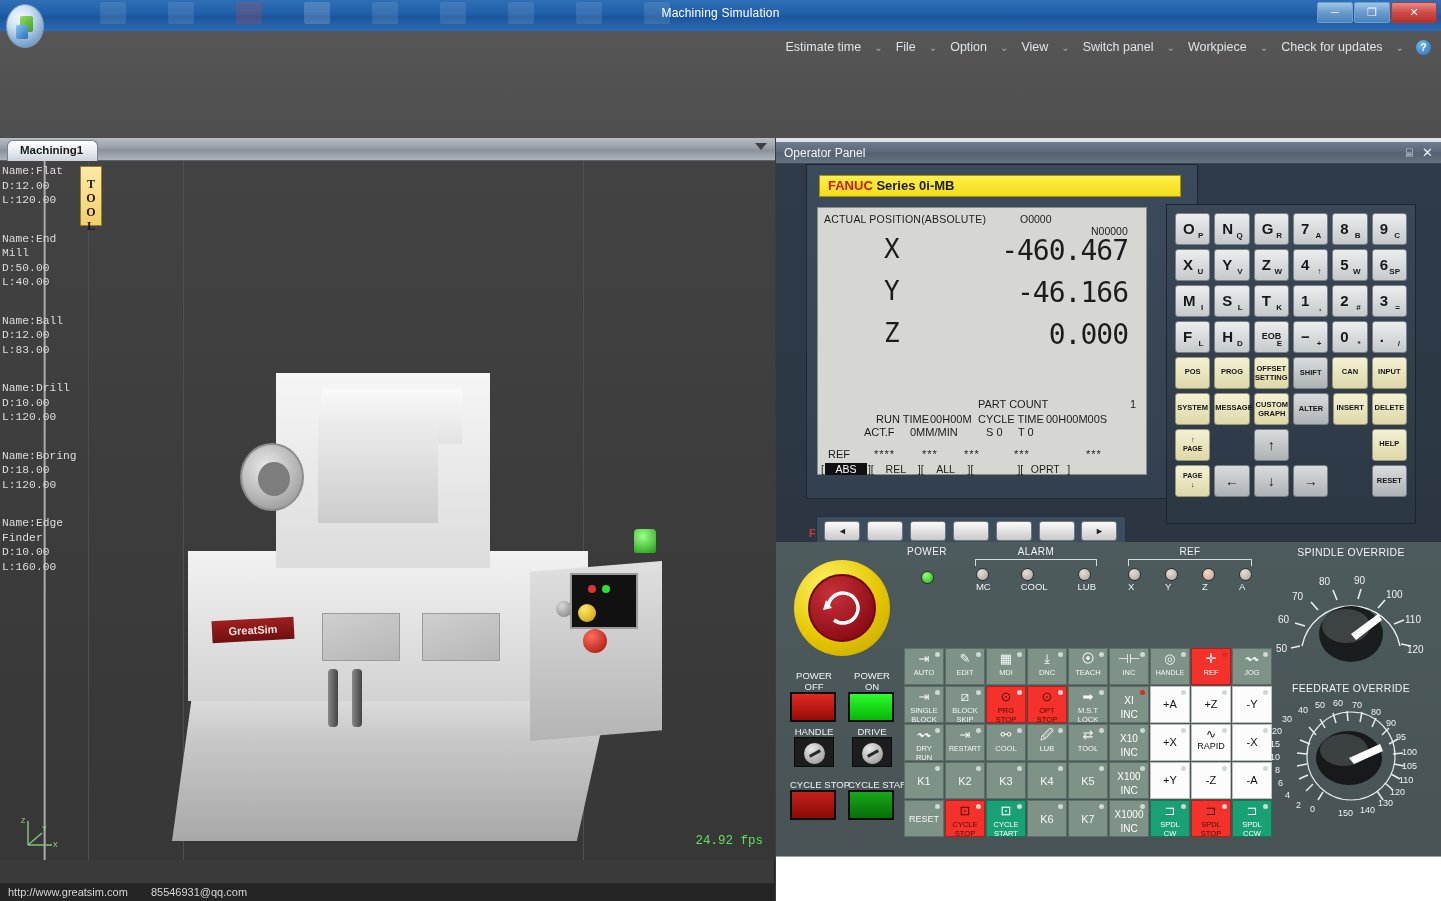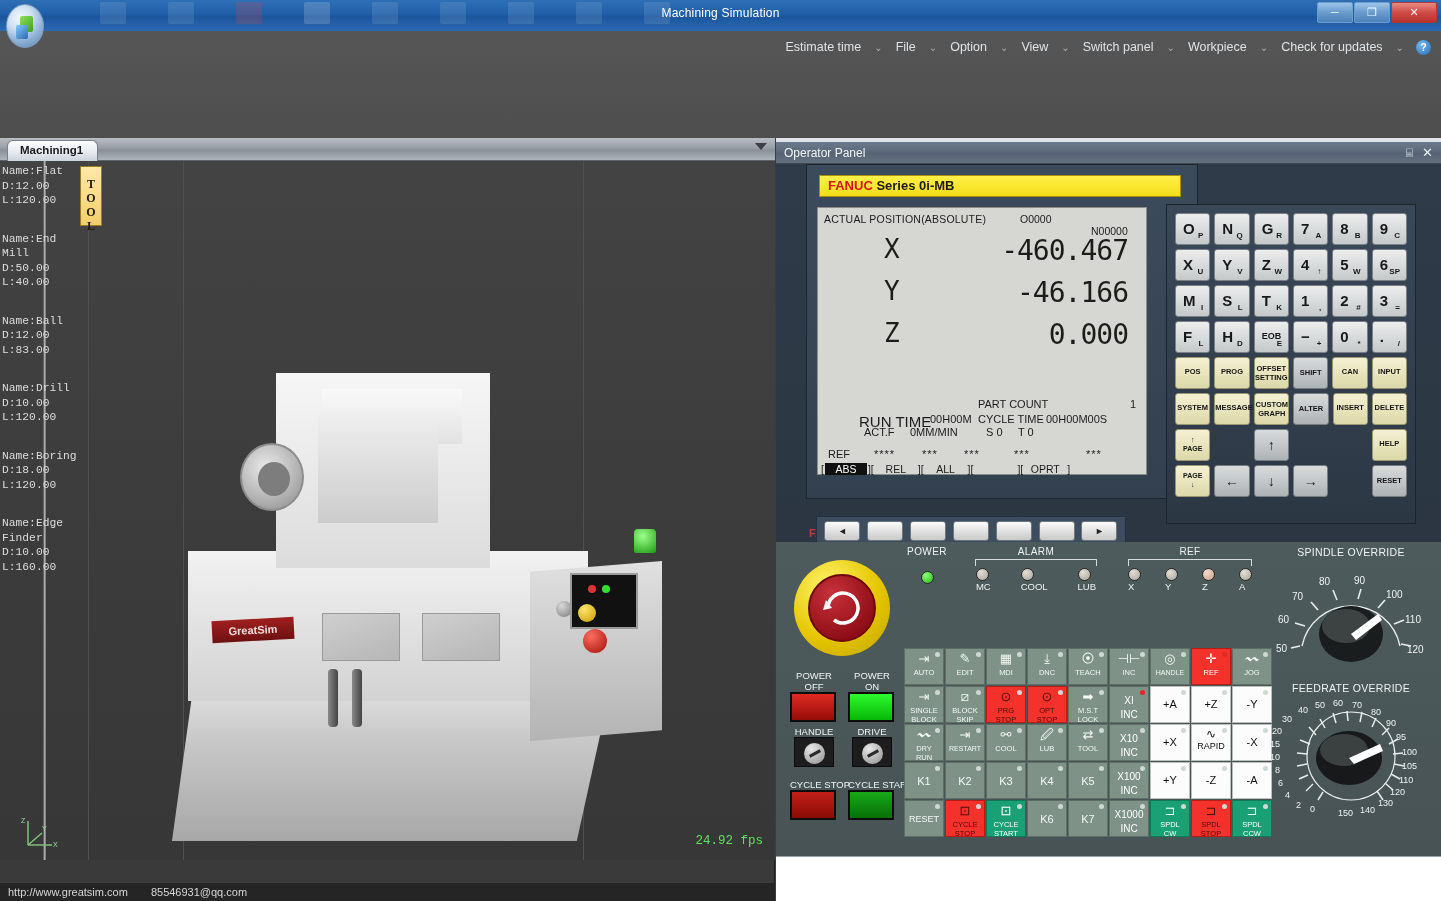--- a/index.html
+++ b/index.html
@@ -219,21 +219,21 @@
     font-family:"Liberation Sans", sans-serif; color:#1c1c1c;
   }
   #cnc-hdr{ position:absolute; left:6px; top:5px; font-size:10.5px; letter-spacing:.2px;}
   #cnc-o{ position:absolute; left:202px; top:5px; font-size:10.5px;}
   #cnc-n{ position:absolute; left:273px; top:5px; font-size:10.5px;margin-top:12px;}
   .axrow{ position:absolute; width:318px; height:40px; }
   .axlab{ position:absolute; left:66px; font-family:"DejaVu Sans Mono", monospace; font-size:26px;}
   .axval{ position:absolute; right:8px; font-family:"DejaVu Sans Mono", monospace; font-size:28px; letter-spacing:-1px;}
   #cnc-partcount-l{position:absolute; left:160px; top:190px; font-size:11px;}
   #cnc-partcount-v{position:absolute; right:10px; top:190px; font-size:11px;}
-  #cnc-runtime{position:absolute; left:41px; top:205px; font-size:15px;}
+  #cnc-runtime{position:absolute; left:58px; top:205px; font-size:11px;}
   #cnc-runtimev{position:absolute; left:112px; top:205px; font-size:11px;}
   #cnc-cycletime{position:absolute; left:160px; top:205px; font-size:11px;}
   #cnc-cycletimev{position:absolute; left:228px; top:205px; font-size:11px;}
   #cnc-actf{position:absolute; left:46px; top:218px; font-size:11px;}
   #cnc-actfv{position:absolute; left:92px; top:218px; font-size:11px;}
   #cnc-s{position:absolute; left:168px; top:218px; font-size:11px;}
   #cnc-t{position:absolute; left:200px; top:218px; font-size:11px;}
   #cnc-ref{position:absolute; left:10px; top:240px; font-size:11px;}
   .stars{ position:absolute; top:240px; font-size:11px; letter-spacing:1px; }
   #cnc-softrow{ position:absolute; left:2px; top:254px; width:326px; height:13px;

